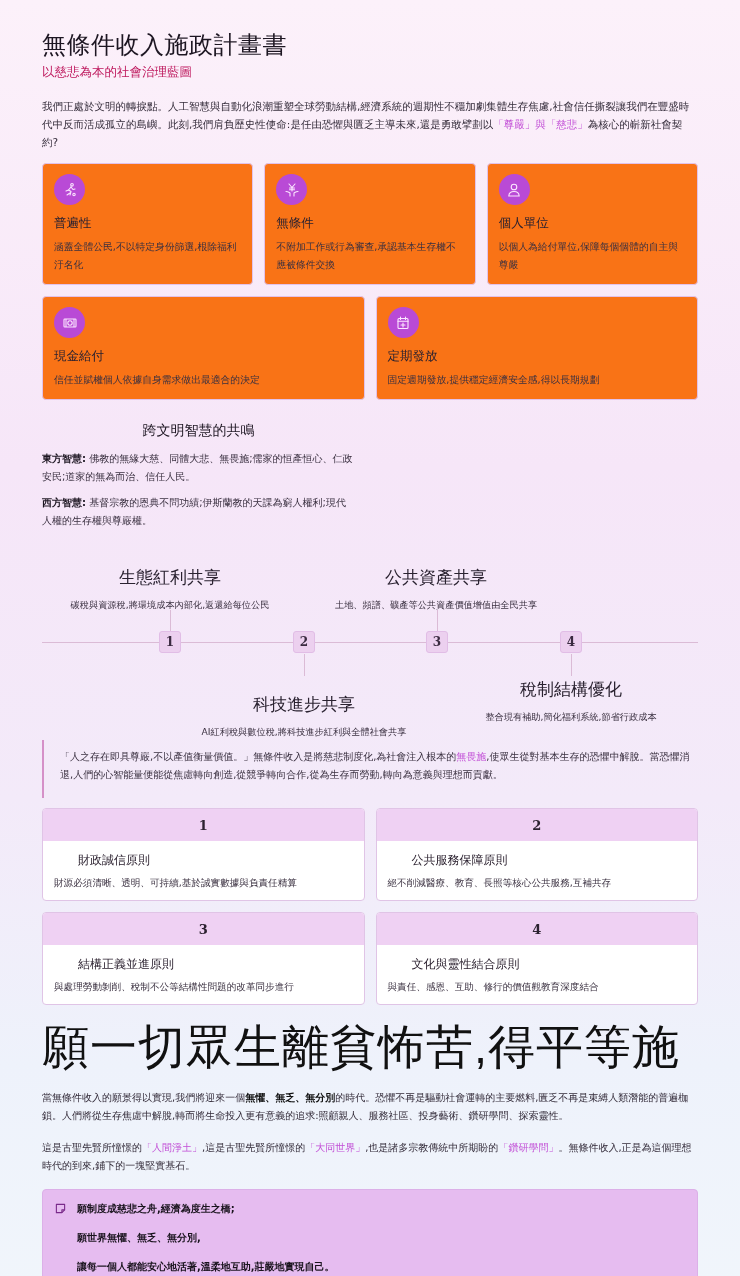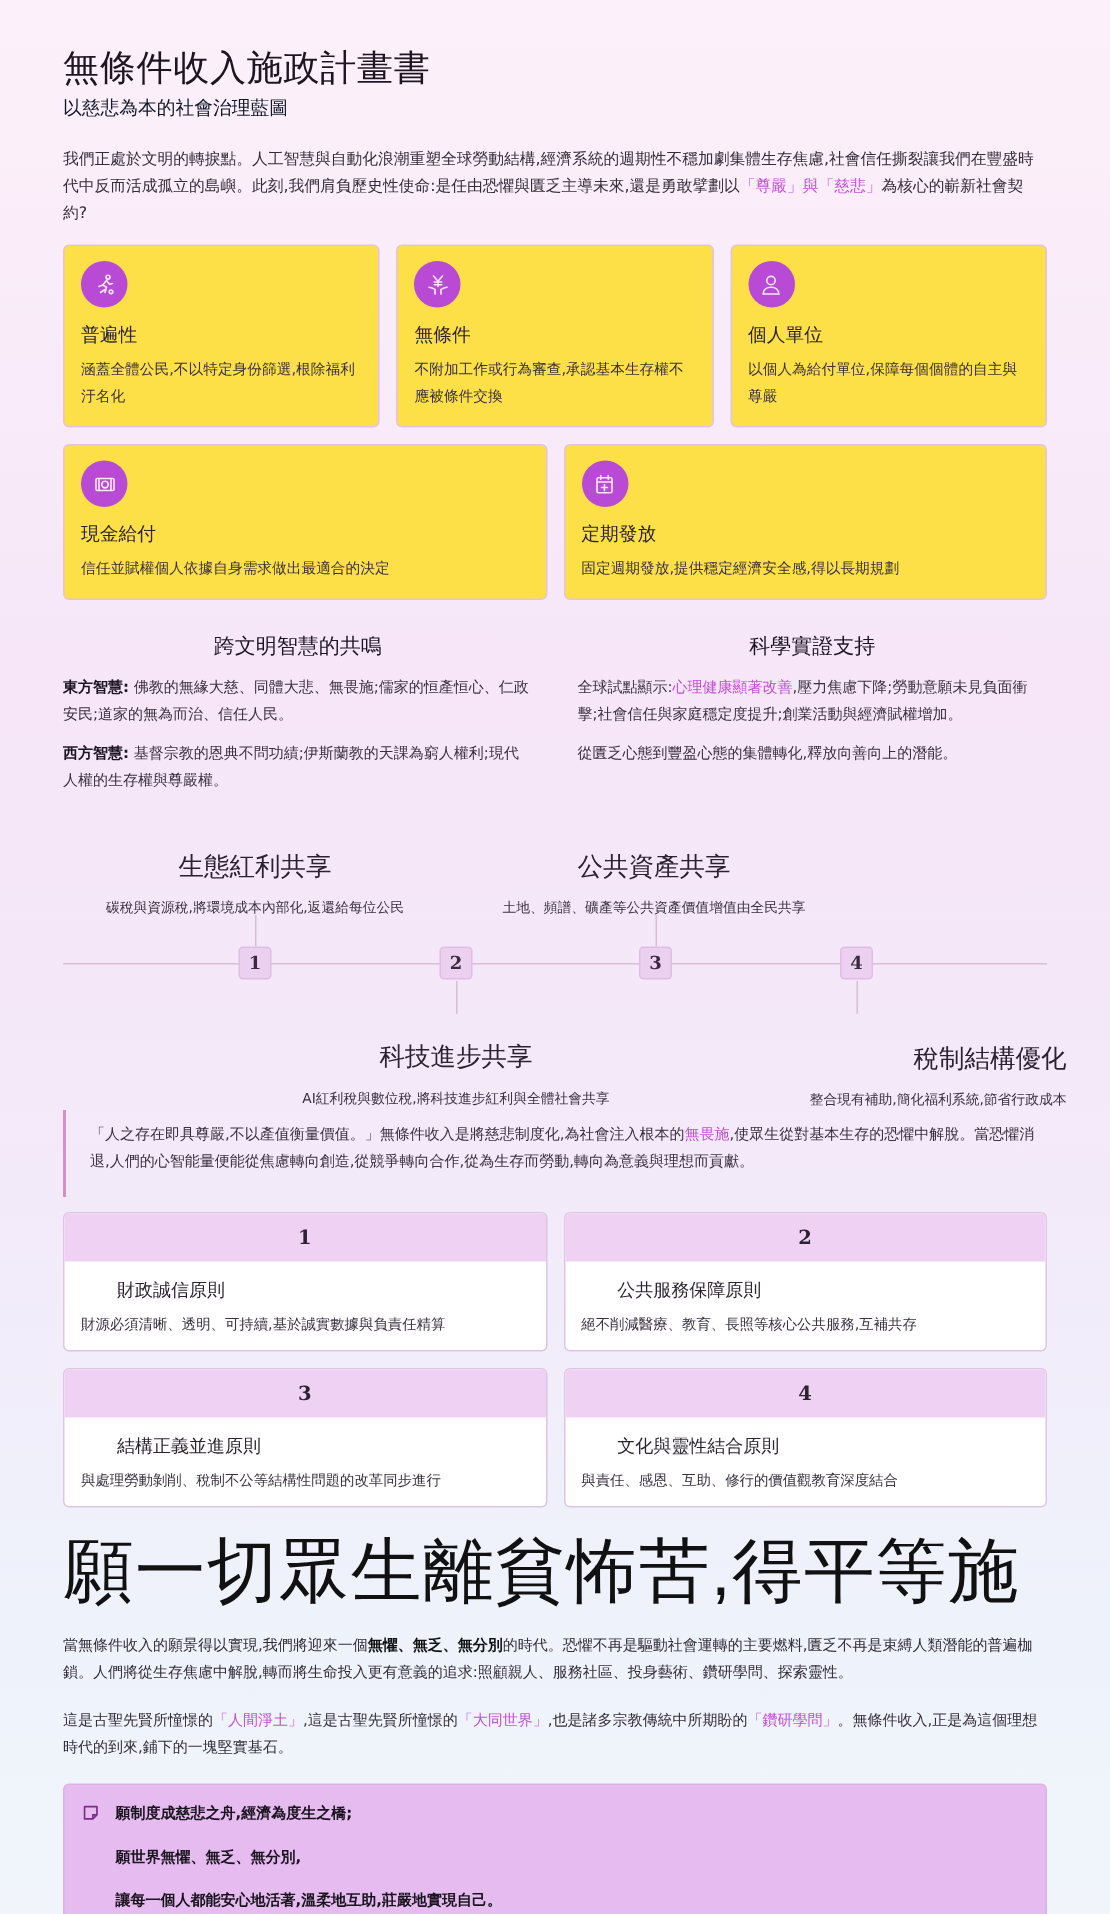--- a/index.html
+++ b/index.html
@@ -5,27 +5,27 @@
   * { box-sizing: border-box; margin: 0; padding: 0; }
   html, body { width: 740px; }
   body {
     font-family: "DejaVu Sans", "Liberation Sans", sans-serif;
     color: #2a2230;
     background: linear-gradient(180deg, #fcf1fa 0%, #f6e6f8 35%, #f3eaf9 60%, #eef2fb 80%, #f1f6fb 100%);
     min-height: 1276px;
   }
   .page { padding: 28px 42px 30px 42px; }
   h1.title { font-size: 24px; font-weight: 400; letter-spacing: 0.5px; color: #1d1622; margin-top: 2px; line-height: 30px; }
-  .subtitle { font-size: 12.5px; margin-top: 4px; color: #0f172a; }
+  .subtitle { font-size: 12.5px; margin-top: 4px; color: #be185d; }
   .intro { font-size: 10.5px; line-height: 18px; margin-top: 16px; color: #342c3a; }
   .hl { color: #c24fd6; }
   .cards3 { display: grid; grid-template-columns: repeat(3, 1fr); gap: 11px; margin-top: 12px; }
   .cards2 { display: grid; grid-template-columns: repeat(2, 1fr); gap: 11px; margin-top: 11px; }
   .card {
-    background: #fde047;
+    background: #f97316;
     border: 1px solid #e2c2ea;
     border-radius: 4px;
     padding: 10px 11px 10px 11px;
     min-height: 117px;
   }
   .cards2 .card { min-height: 101px; }
   .icon-circle {
     width: 31px; height: 31px; border-radius: 50%;
     background: #b94ad6;
     display: flex; align-items: center; justify-content: center;
@@ -153,25 +153,20 @@
       <div class="card-desc">固定週期發放,提供穩定經濟安全感,得以長期規劃</div>
     </div>
   </div>
 
   <div class="two-col">
     <div>
       <div class="sec-title">跨文明智慧的共鳴</div>
       <p class="sec-p"><b>東方智慧:</b><span> 佛教的無緣大慈、同體大悲、無畏施;儒家的恒產恒心、仁政安民;道家的無為而治、信任人民。</span></p>
       <p class="sec-p"><b>西方智慧:</b><span> 基督宗教的恩典不問功績;伊斯蘭教的天課為窮人權利;現代人權的生存權與尊嚴權。</span></p>
     </div>
-    <div>
-      <div class="sec-title">科學實證支持</div>
-      <p class="sec-p"><span>全球試點顯示:</span><span class="hl">心理健康顯著改善</span><span>,壓力焦慮下降;勞動意願未見負面衝擊;社會信任與家庭穩定度提升;創業活動與經濟賦權增加。</span></p>
-      <p class="sec-p">從匱乏心態到豐盈心態的集體轉化,釋放向善向上的潛能。</p>
-    </div>
   </div>
 
   <div class="timeline">
     <div class="tl-line"></div>
 
     <div class="tl-label" style="left:-12px; top:6px;">
       <div class="t">生態紅利共享</div>
       <div class="d">碳稅與資源稅,將環境成本內部化,返還給每位公民</div>
     </div>
     <div class="tl-stem" style="left:128px; top:50px; height:21px;"></div>
@@ -186,21 +181,21 @@
 
     <div class="tl-label" style="left:254px; top:6px;">
       <div class="t">公共資產共享</div>
       <div class="d">土地、頻譜、礦產等公共資產價值增值由全民共享</div>
     </div>
     <div class="tl-stem" style="left:395px; top:50px; height:21px;"></div>
     <div class="tl-node" style="left:384px;">3</div>
 
     <div class="tl-node" style="left:518px;">4</div>
     <div class="tl-stem" style="left:529px; top:94px; height:22px;"></div>
-    <div class="tl-label" style="left:389px; top:134px;text-align:right;">
+    <div class="tl-label" style="left:389px; top:118px;">
       <div class="t">稅制結構優化</div>
       <div class="d">整合現有補助,簡化福利系統,節省行政成本</div>
     </div>
   </div>
 
   <blockquote class="quote"><span>「人之存在即具尊嚴,不以產值衡量價值。」無條件收入是將慈悲制度化,為社會注入根本的</span><span class="hl">無畏施</span><span>,使眾生從對基本生存的恐懼中解脫。當恐懼消退,人們的心智能量便能從焦慮轉向創造,從競爭轉向合作,從為生存而勞動,轉向為意義與理想而貢獻。</span></blockquote>
 
   <div class="principles">
     <div class="pcard">
       <div class="pcard-head">1</div>

